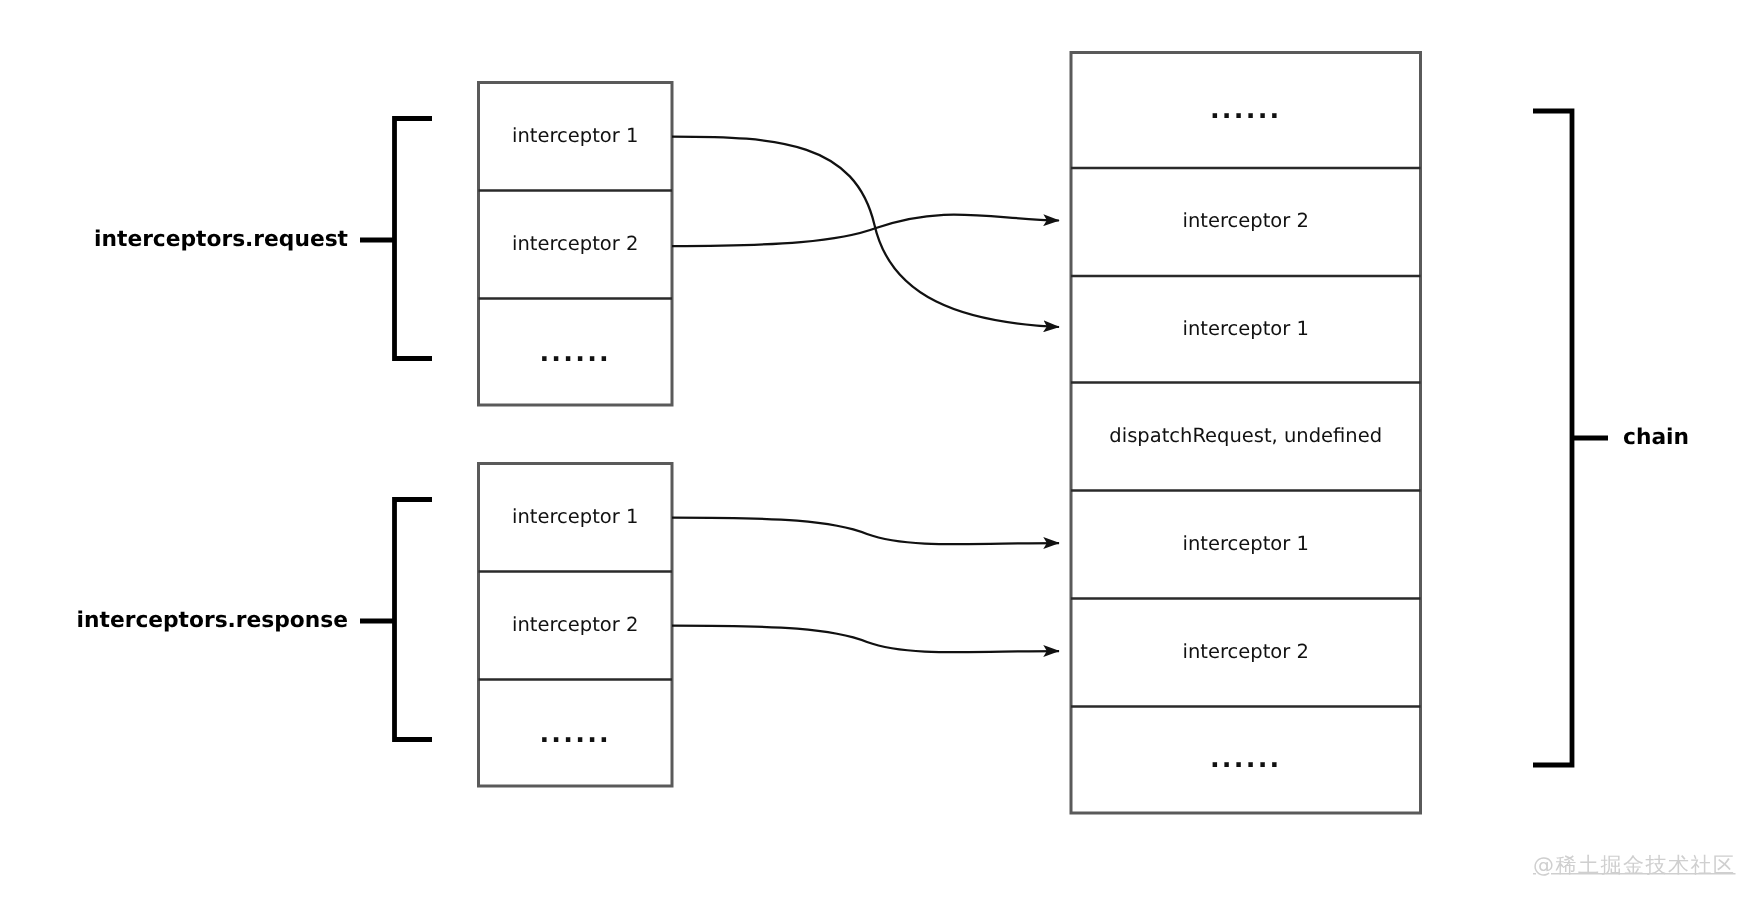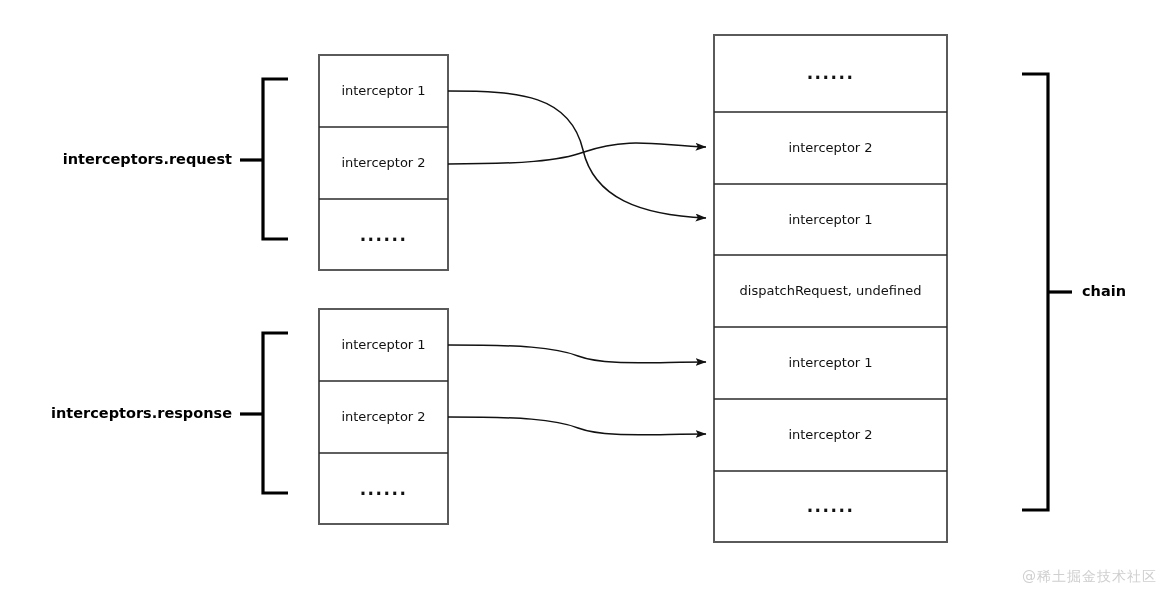--- a/index.html
+++ b/index.html
@@ -79,20 +79,21 @@
   }
   .watermark {
     position: absolute;
     right: 18px;
     bottom: 12px;
     font-family: "DejaVu Sans", sans-serif;
     font-size: 14px;
     color: #cfcfcf;
     letter-spacing: 1px;
     user-select: none;
+    text-decoration: underline;
   }
 </style>
 </head>
 <body>
 
 <div id="canvas">
 
   <svg id="diagram-svg" viewBox="0 0 1175 598">
 
     <defs>

